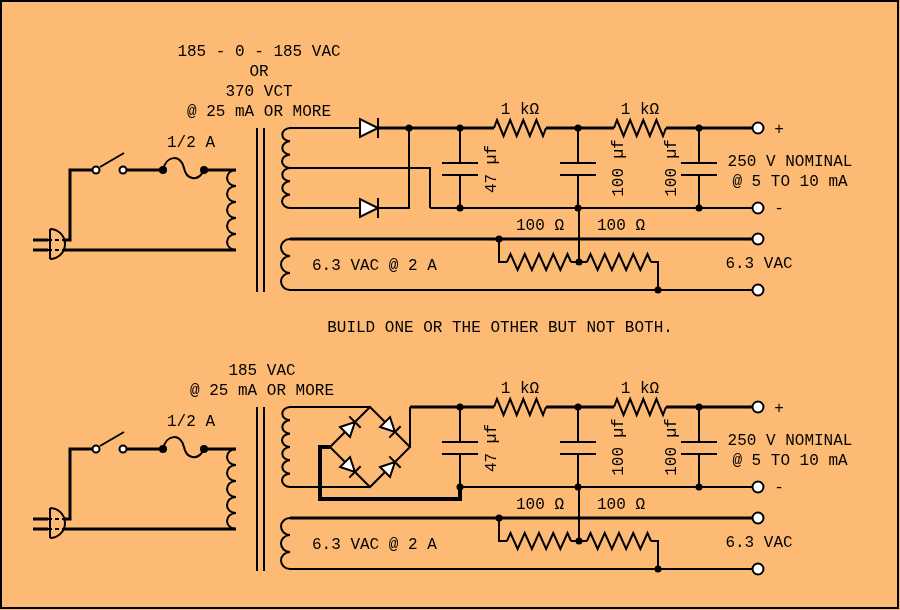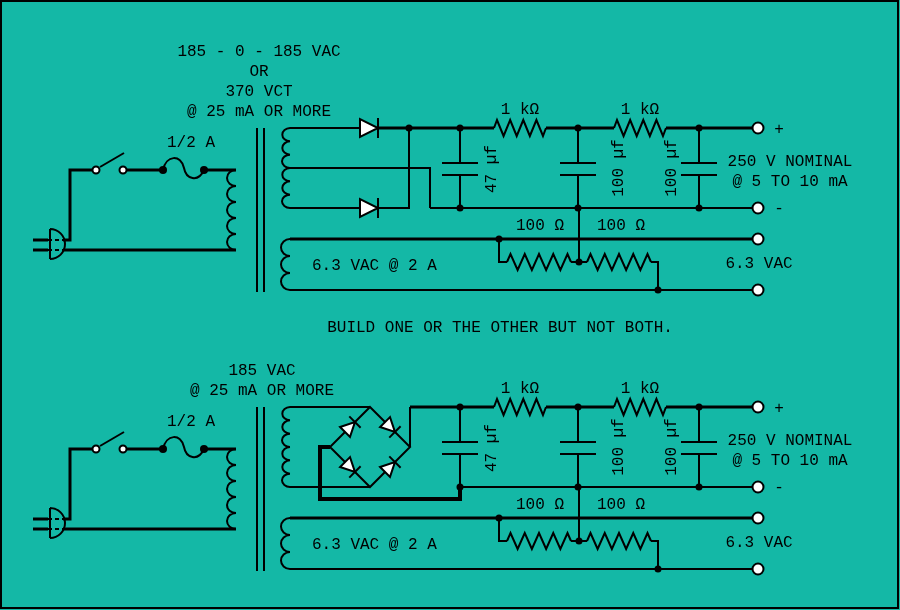--- a/index.html
+++ b/index.html
@@ -1,16 +1,16 @@
 <!DOCTYPE html>
 <html><head>
 <meta charset="utf-8">
 <style>
   html,body{margin:0;padding:0;background:#ffffff;}
-  #canvas{position:relative;width:900px;height:610px;background:#14b8a6;overflow:hidden;}
+  #canvas{position:relative;width:900px;height:610px;background:#fdba74;overflow:hidden;}
   .txt{font-family:"Liberation Mono","DejaVu Sans Mono",monospace;font-size:16px;fill:#000000;}
   .s{stroke:#000000;fill:none;}
   .w2{stroke-width:2;}
   .w3{stroke-width:3;}
   .w4{stroke-width:4;}
   .df{fill:#ffffff;stroke:#000000;stroke-width:2;}
   .dash{stroke-dasharray:4 3;}
   .dot{fill:#000000;stroke:none;}
   .term{fill:#ffffff;stroke:#000000;stroke-width:2;}
 </style>

